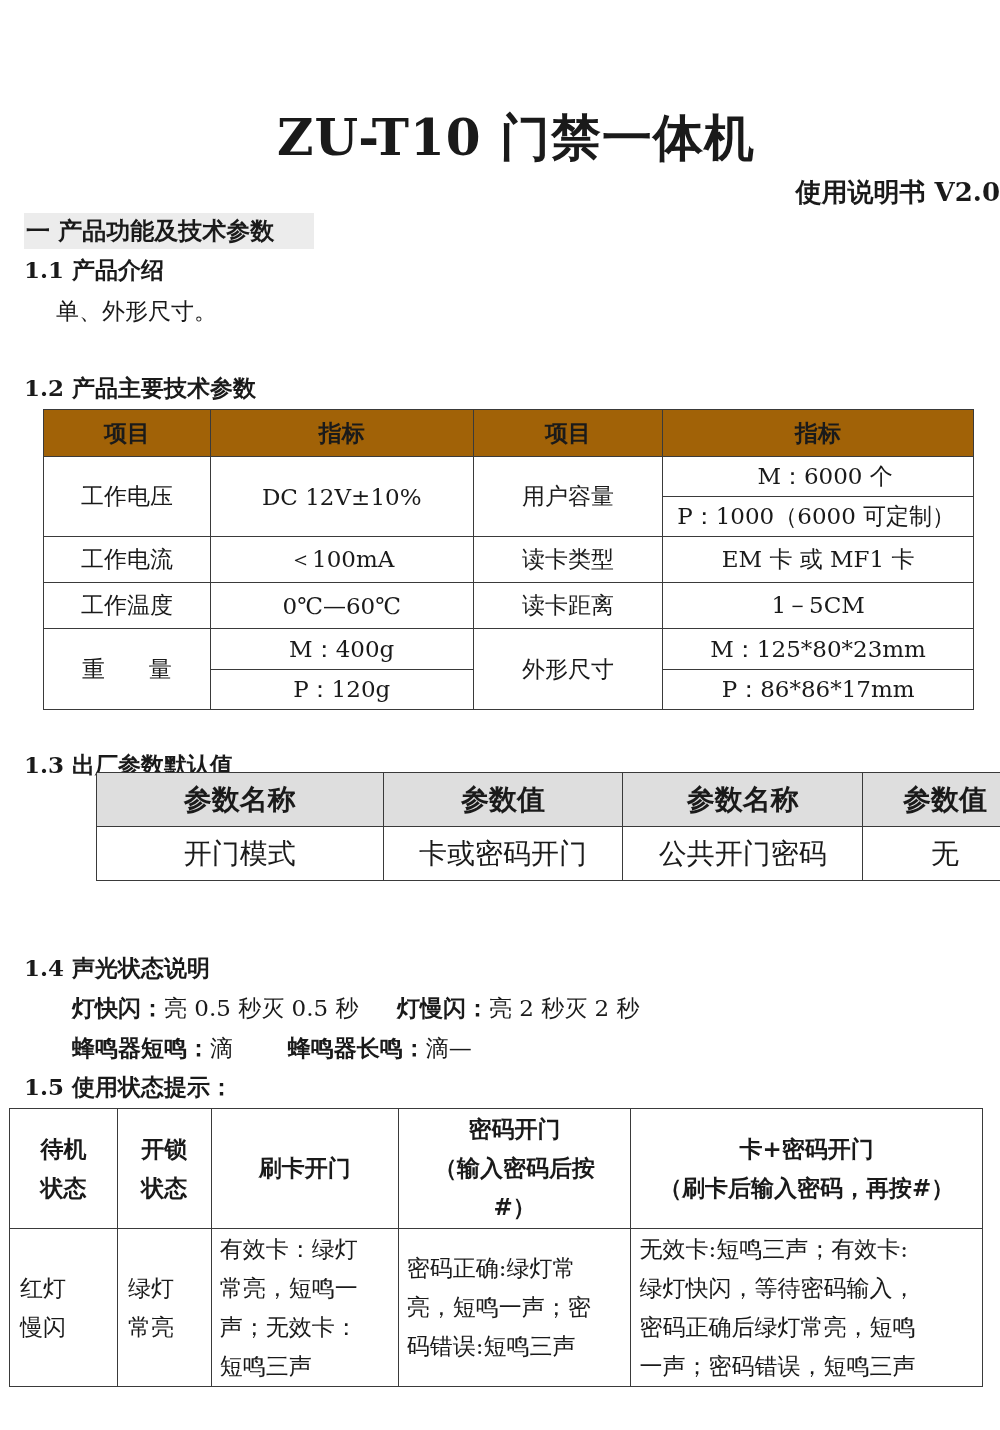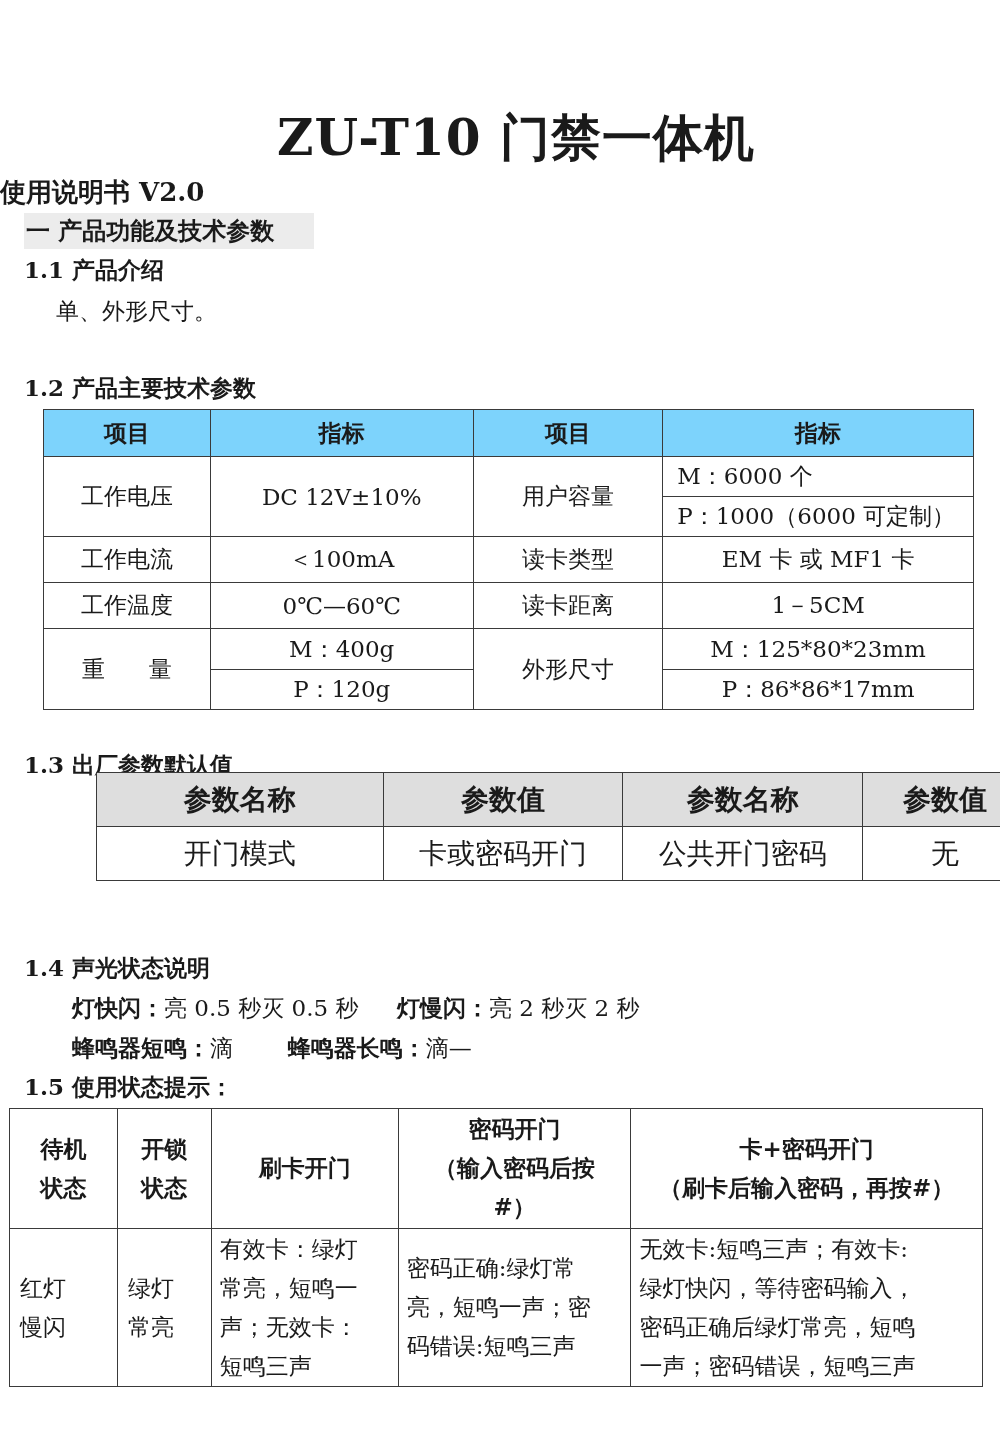--- a/index.html
+++ b/index.html
@@ -1,26 +1,26 @@
 <!DOCTYPE html>
 <html><head>
 <meta charset="utf-8">
 <style>
   * { box-sizing: border-box; margin: 0; padding: 0; }
   html, body { width: 1000px; height: 1430px; background: #ffffff; }
   body { font-family: "DejaVu Serif", "Liberation Serif", serif; color: #1a1a1a; position: relative; overflow: hidden; }
   .abs { position: absolute; }
   .title { left: 0; width: 1000px; top: 105px; text-align: center; font-size: 50px; font-weight: bold; letter-spacing: 1px; margin-left: 16px; }
-  .subtitle { left: 0; width: 1000px; top: 175px; text-align: left; font-size: 26px; font-weight: bold; }
+  .subtitle { left: 0; width: 1000px; top: 175px; text-align: right; font-size: 26px; font-weight: bold; }
   .h1 { left: 24px; top: 213px; height: 36px; width: 290px; background: #ececec; font-size: 24px; font-weight: bold; line-height: 36px; padding-left: 2px; font-family: "DejaVu Sans", sans-serif; }
   .h2 { left: 24px; font-size: 23px; font-weight: bold; }
   .para { left: 56px; font-size: 23px; line-height: 39px; width: 940px; }
   table { border-collapse: collapse; position: absolute; }
   td, th { border: 1.5px solid #3a3a3a; text-align: center; vertical-align: middle; font-size: 23px; font-weight: normal; }
-  th { background: #7dd3fc; font-weight: bold; font-family: "DejaVu Sans", sans-serif; }
+  th { background: #a16207; font-weight: bold; font-family: "DejaVu Sans", sans-serif; }
   .t2 th, .t2 td { font-size: 28px; }
   .t2 th { background: #dedede; }
   .t3 th { background: #ffffff; font-size: 23px; line-height: 39px; }
   .t3 td { font-size: 23px; line-height: 39px; text-align: left; padding: 0 10px; }
   .t3 td.c { padding: 0 8px; }
   .status-line { left: 72px; font-size: 23px; }
   .status-line b { font-weight: bold; font-family: "DejaVu Sans", sans-serif; }
 </style>
 </head>
 <body>
@@ -48,21 +48,21 @@
       <tr style="height:47px;">
     <th>项目</th>
     <th>指标</th>
     <th>项目</th>
     <th>指标</th>
   </tr>
   <tr style="height:40px;">
     <td rowspan="2">工作电压</td>
     <td rowspan="2">DC 12V±10%</td>
     <td rowspan="2">用户容量</td>
-    <td style="text-align:left; padding-left:14px;">M：6000 个</td>
+    <td style="text-align:center; padding-left:14px;">M：6000 个</td>
   </tr>
   <tr style="height:40px;">
     <td style="text-align:left; padding-left:14px;">P：1000（6000 可定制）</td>
   </tr>
   <tr style="height:46px;">
     <td>工作电流</td>
     <td>＜100mA</td>
     <td>读卡类型</td>
     <td>EM 卡  或 MF1 卡</td>
   </tr>

